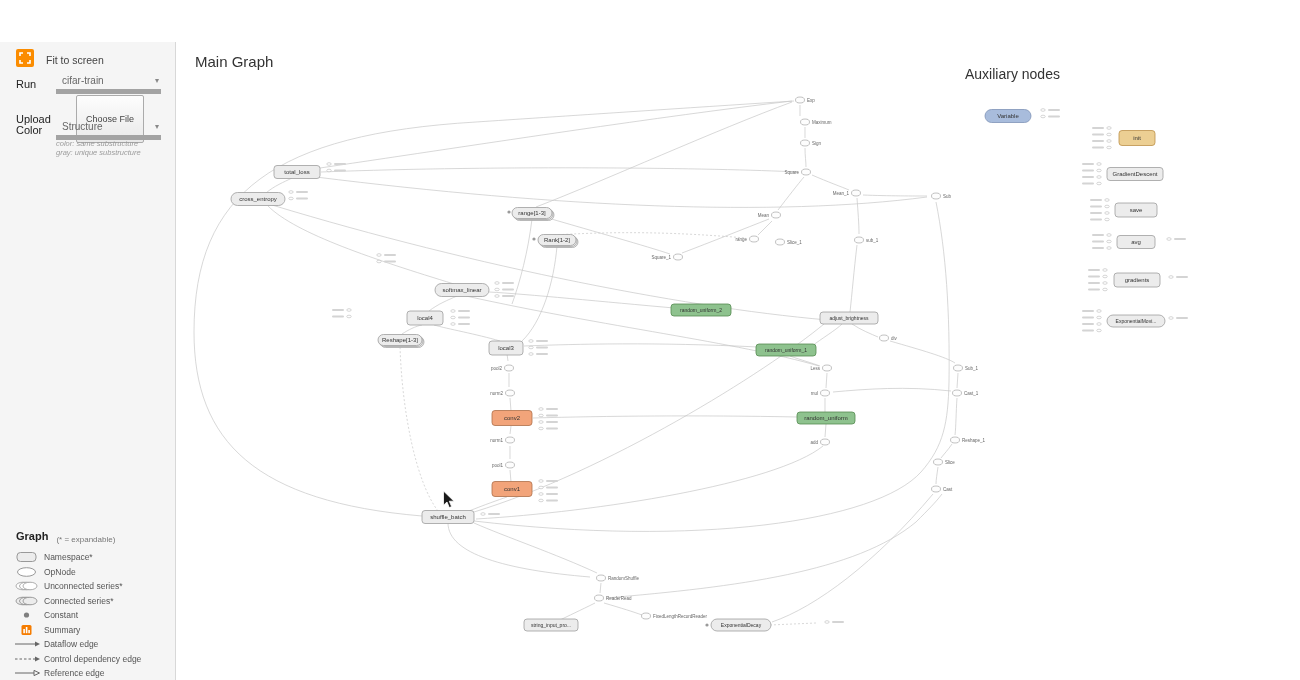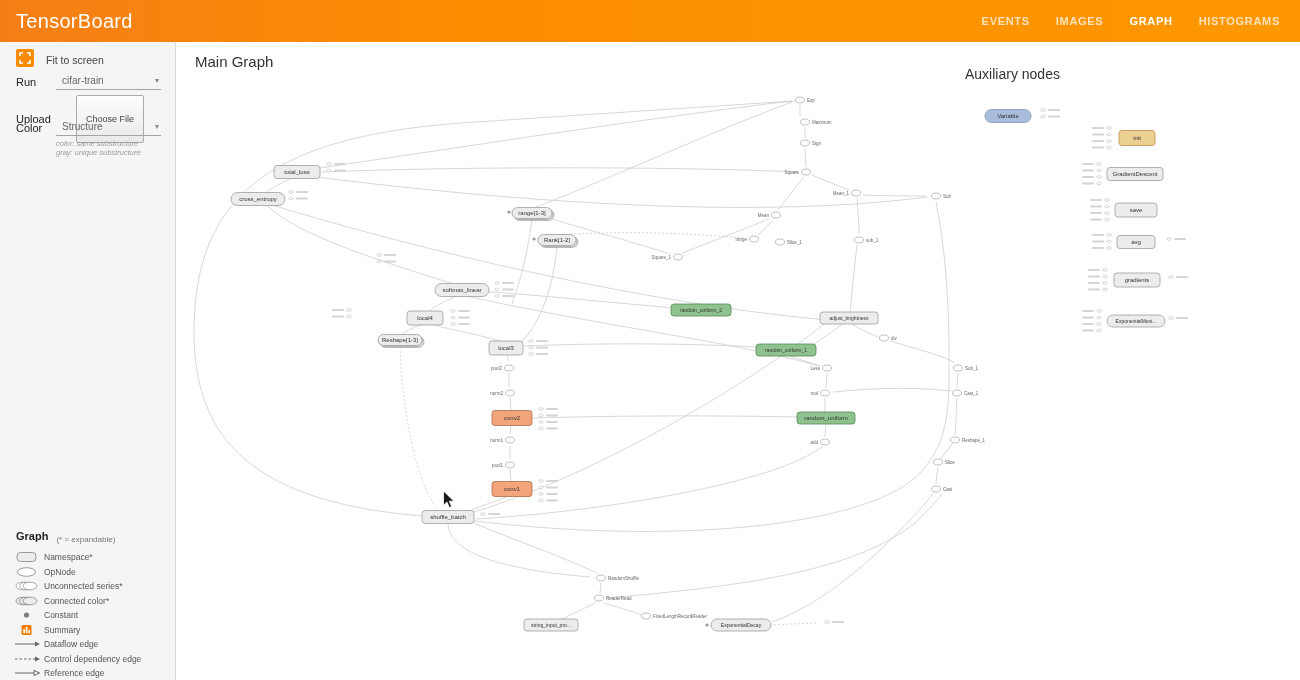--- a/index.html
+++ b/index.html
@@ -21,21 +21,21 @@
   .sidebar { position:absolute; top:42px; left:0; width:176px; bottom:0;
     background:#f5f5f5; border-right:1px solid #d8d8d8; color:#333; z-index:4; }
   .fit-row { position:absolute; top:7px; left:16px; display:flex; align-items:center;
     gap:12px; cursor:pointer; }
   .fit-label { font-size:10.5px; color:#444; }
   .side-row { position:absolute; left:16px; right:14px; display:flex; align-items:center; }
   .run-row { top:31px; }
   .upload-row { top:53px; }
   .color-row { top:77px; }
   .side-label { width:40px; flex:none; font-size:11px; color:#222; }
-  .select { flex:1; border-bottom:1px solid #a3a3a3; font-size:10px; color:#666;
+  .select { flex:1; border-bottom:5px solid #a3a3a3; font-size:10px; color:#666;
     display:flex; justify-content:space-between; align-items:center;
     padding:2px 2px 3px 6px; cursor:pointer; }
   .caret { font-size:8px; color:#888; }
   .choose-file { margin-left:20px; font-size:9px; color:#444; padding:18px 9px;
     border:1px solid #ababab; border-radius:2px;
     background:linear-gradient(#fdfdfd,#e9e9e9); cursor:pointer;
     font-family:"Liberation Sans", sans-serif; }
   .color-help { position:absolute; top:97px; left:56px; font-size:7.5px;
     color:#9b9b9b; line-height:9px;font-style:italic; }
 
@@ -56,29 +56,20 @@
     font-weight:500; color:#333; z-index:2; }
   #graph-svg { position:absolute; left:0; top:0; width:1124px; height:638px; }
   #graph-svg text { font-family:"Liberation Sans", sans-serif; }
   .cursor { position:absolute; left:266px; top:448px; z-index:3; }
 </style>
 </head>
 <body>
 
 <div class="app">
 
-  <header>
-    <div class="app-title">TensorBoard</div>
-    <nav class="header-nav">
-        <div class="nav-item">EVENTS</div>
-        <div class="nav-item">IMAGES</div>
-        <div class="nav-item active">GRAPH</div>
-        <div class="nav-item">HISTOGRAMS</div>
-      </nav>
-  </header>
 
   <aside class="sidebar">
     <div class="fit-row">
       <span>
         <svg width="18" height="18" viewBox="0 0 18 18">
             <rect width="18" height="18" rx="2" fill="#fb8c00"></rect>
             <path d="M4 7 V4 H7 M11 4 H14 V7 M14 11 V14 H11 M7 14 H4 V11" stroke="#fff" stroke-width="1.6" fill="none"></path>
           </svg>
       </span>
       <span class="fit-label">Fit to screen</span>
@@ -143,21 +134,21 @@
             <span class="legend-label">Unconnected series*</span>
           </div>
           <div class="legend-row">
             <span class="legend-icon">
               <svg width="30" height="12" viewBox="0 0 30 12">
                 <ellipse cx="11" cy="6" rx="7" ry="3.8" fill="#ececec" stroke="#888" stroke-width=".8"></ellipse>
                 <ellipse cx="14.5" cy="6" rx="7" ry="3.8" fill="#ececec" stroke="#888" stroke-width=".8"></ellipse>
                 <ellipse cx="18" cy="6" rx="7" ry="3.8" fill="#ececec" stroke="#888" stroke-width=".8"></ellipse>
               </svg>
             </span>
-            <span class="legend-label">Connected color*</span>
+            <span class="legend-label">Connected series*</span>
           </div>
           <div class="legend-row">
             <span class="legend-icon">
               <svg width="30" height="12" viewBox="0 0 30 12">
                 <circle cx="14.5" cy="6" r="2.6" fill="#7f7f7f"></circle>
               </svg>
             </span>
             <span class="legend-label">Constant</span>
           </div>
           <div class="legend-row">

